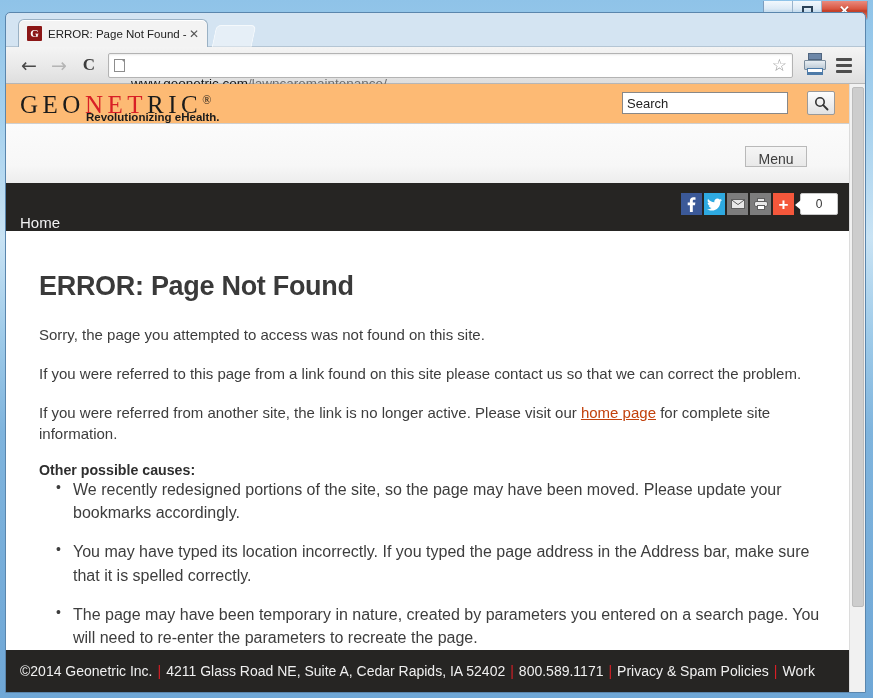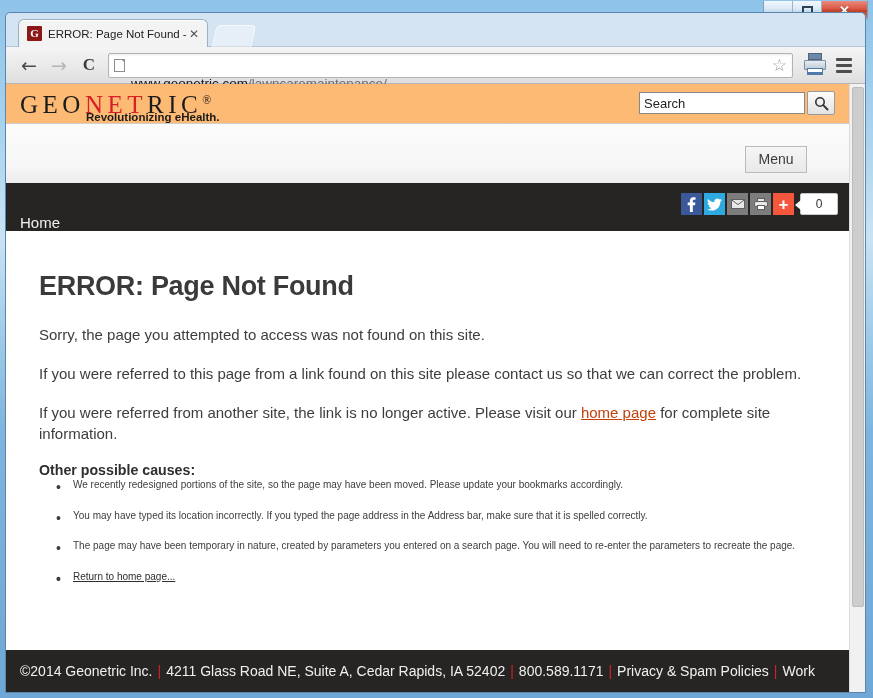--- a/index.html
+++ b/index.html
@@ -283,21 +283,21 @@
     font-size: 11.5px;
     font-weight: bold;
     color: #1b1b1b;
     white-space: nowrap;
   }
   #search-area {
     position: absolute;
     right: 16px; top: 7px;
     display: flex;
     align-items: center;
-    gap: 2px;
+    gap: 19px;
   }
   #search-input {
     width: 166px; height: 22px;
     border: 1px solid #888;
     background: #fff;
     font-size: 13px;
     color: #222;
     padding: 0 4px;
     font-family: "Liberation Sans", sans-serif;
     border-radius: 0;
@@ -314,21 +314,21 @@
 
   
   #menu-band {
     height: 59px;
     background: linear-gradient(180deg,#fbfbfb 0%,#f7f7f7 70%,#ededed 100%);
     position: relative;
   }
   #menu-button {
     position: absolute;
     right: 44px; top: 22px;
-    width: 62px; height: 27px;
+    width: 62px; height: 21px;
     border: 1px solid #b9b9b9;
     background: linear-gradient(180deg,#f5f5f5,#e9e9e9);
     color: #3c3c3c;
     font-size: 14px;
     line-height: 25px;
     text-align: center;
     cursor: pointer;
   }
 
   
@@ -420,21 +420,21 @@
     font-weight: bold;
     color: #2e2e2e;
   }
   #causes-list {
     list-style: none;
     margin: 0; padding: 0;
   }
   #causes-list li {
     position: relative;
     padding-left: 34px;
-    font-size: 10px;
+    font-size: 16px;
     line-height: 1.45;
     color: #3d3d3d;
     margin-bottom: 16px;
   }
   #causes-list li::before {
     content: "\2022";
     position: absolute;
     left: 17px; top: -1px;
     font-size: 14px;
     color: #3d3d3d;

